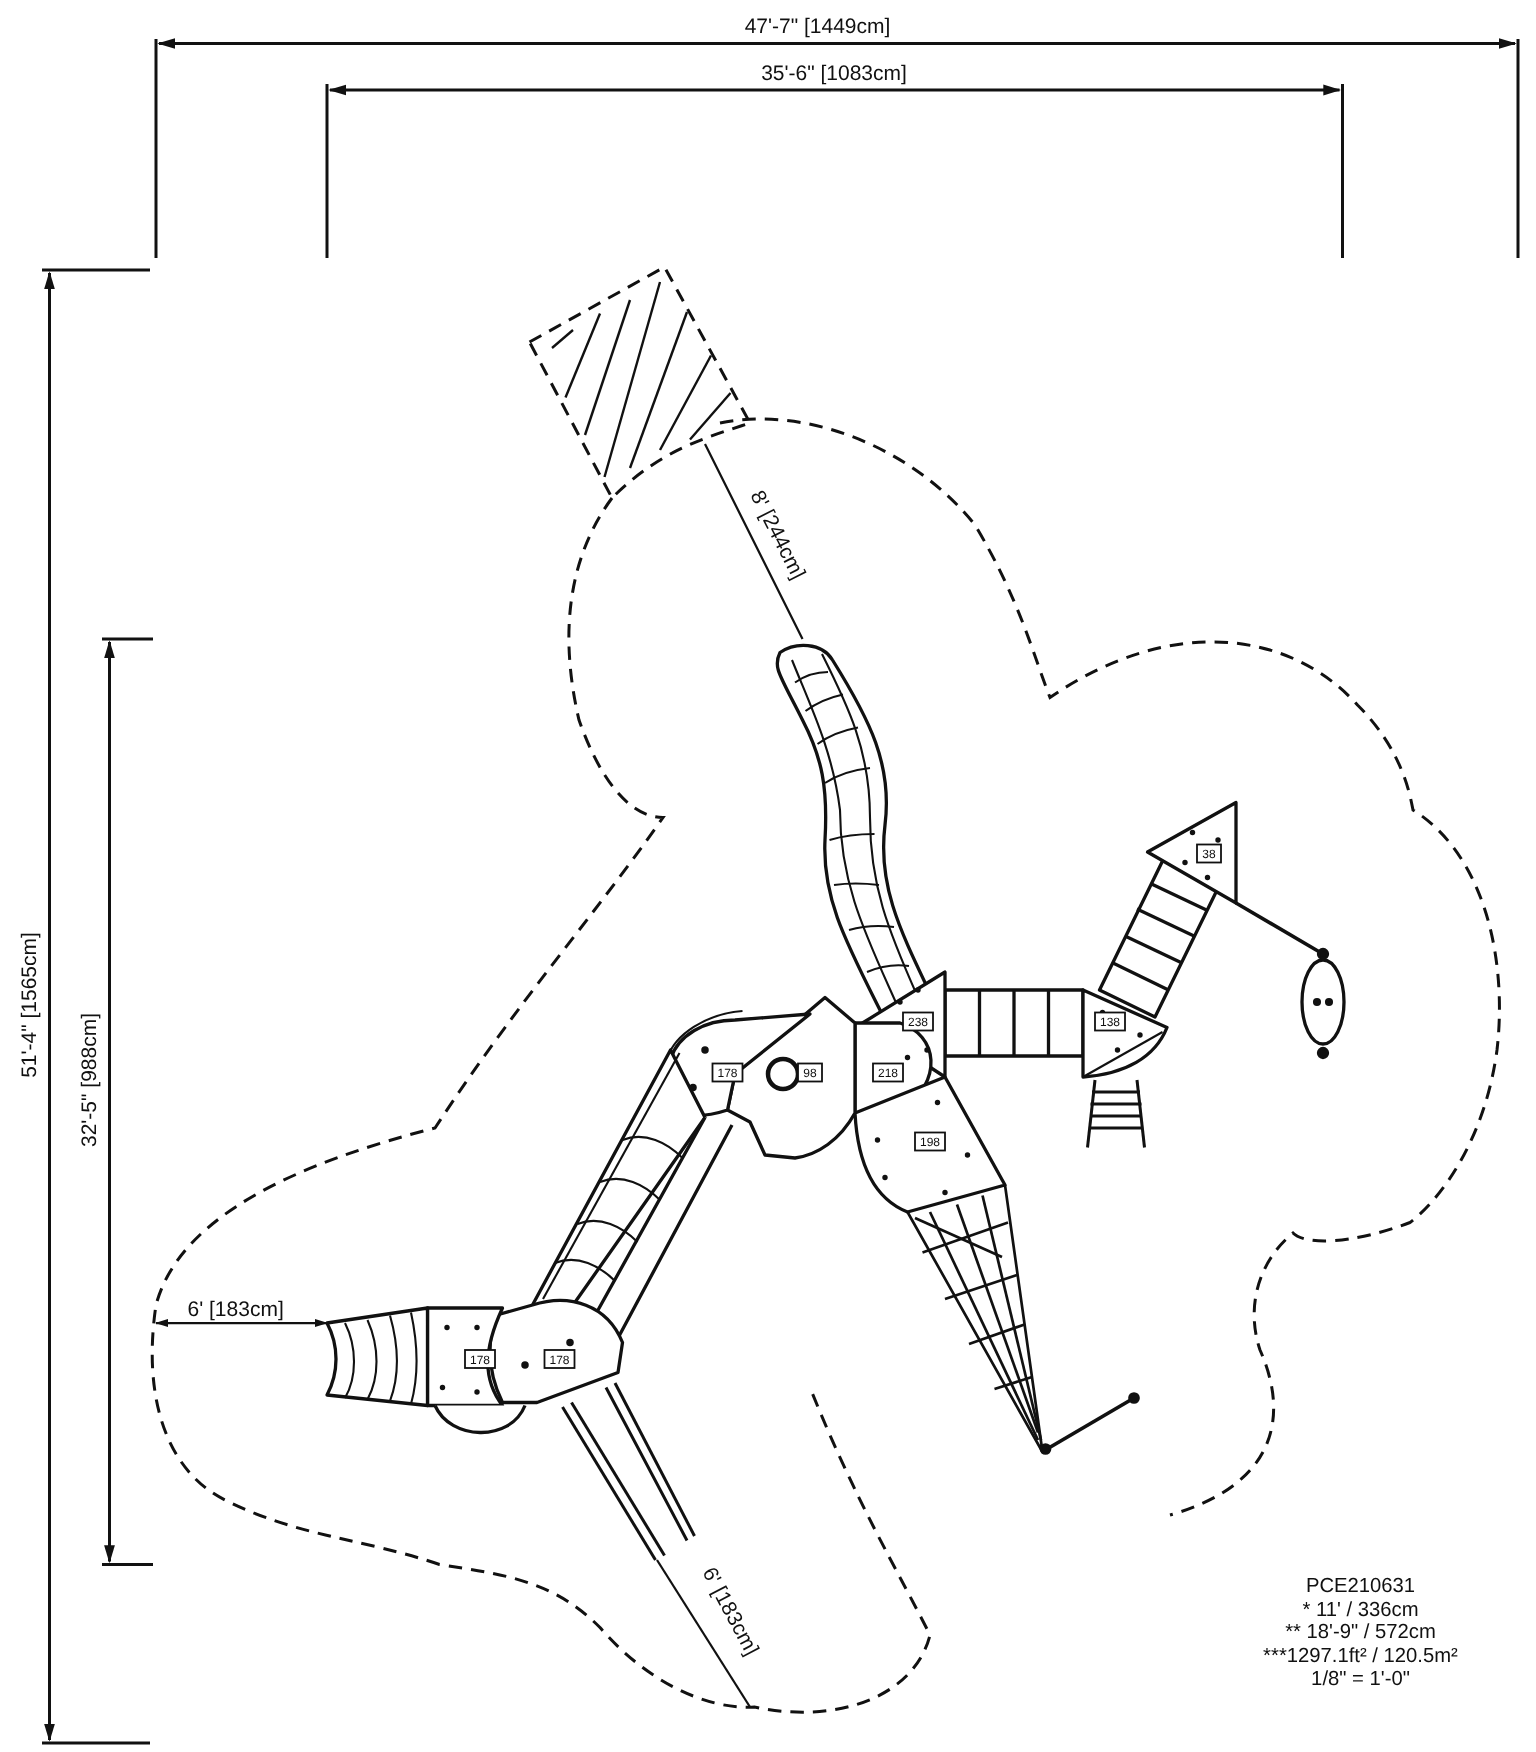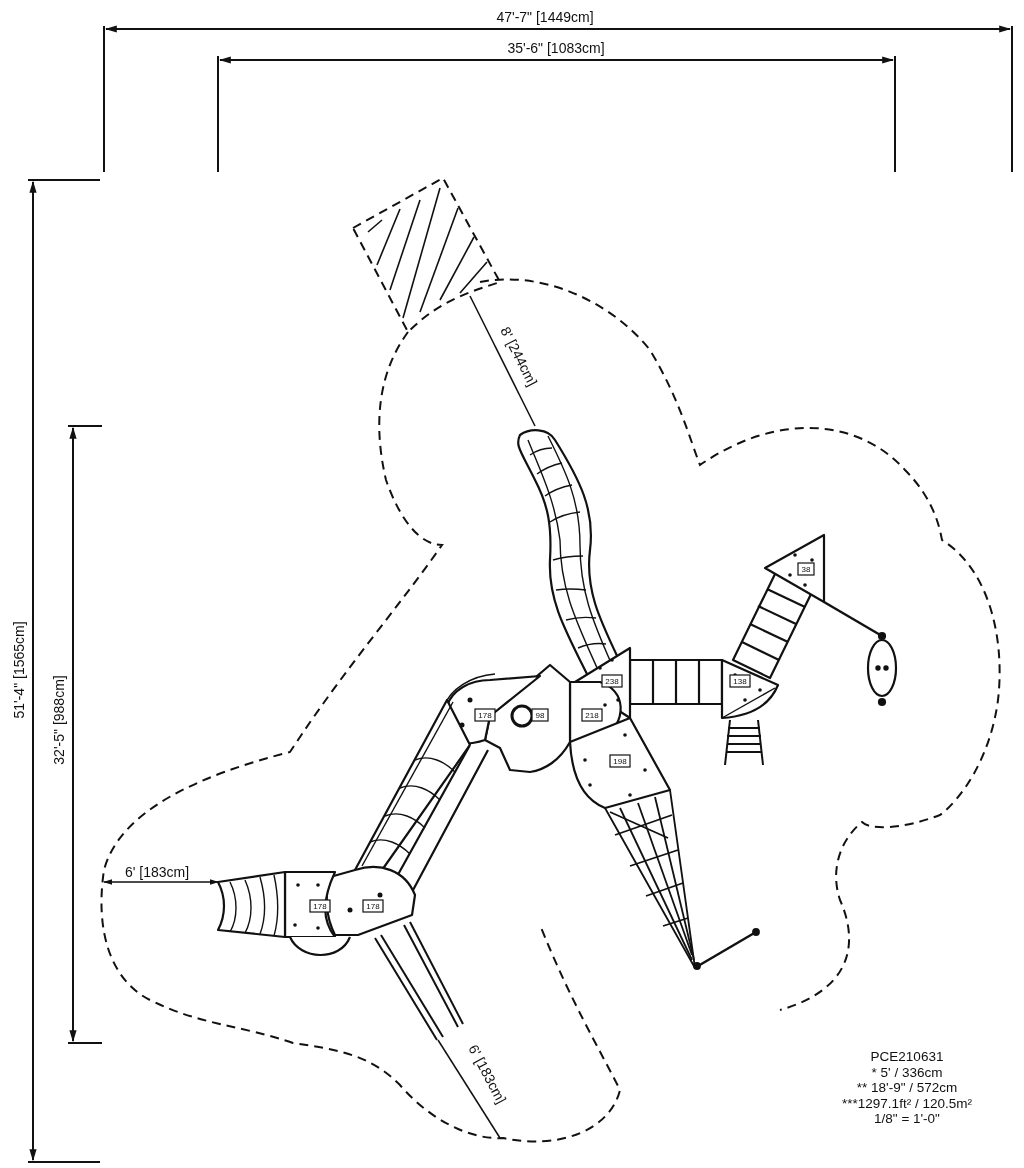--- a/index.html
+++ b/index.html
@@ -289,17 +289,17 @@
     </g>
     <g>
       <rect x="798" y="563" width="16" height="12" fill="#fff" stroke="#111" stroke-width="1.2"></rect>
       <text class="deck-label" x="806" y="572" text-anchor="middle">38</text>
     </g>
   </g>
 </svg>
 
 <div class="notes">
   <div>PCE210631</div>
-  <div>* 5' / 336cm</div>
+  <div>* 11' / 336cm</div>
   <div>** 18'-9" / 572cm</div>
   <div>***1297.1ft² / 120.5m²</div>
   <div>1/8" = 1'-0"</div>
 </div>
 
 </body></html>

